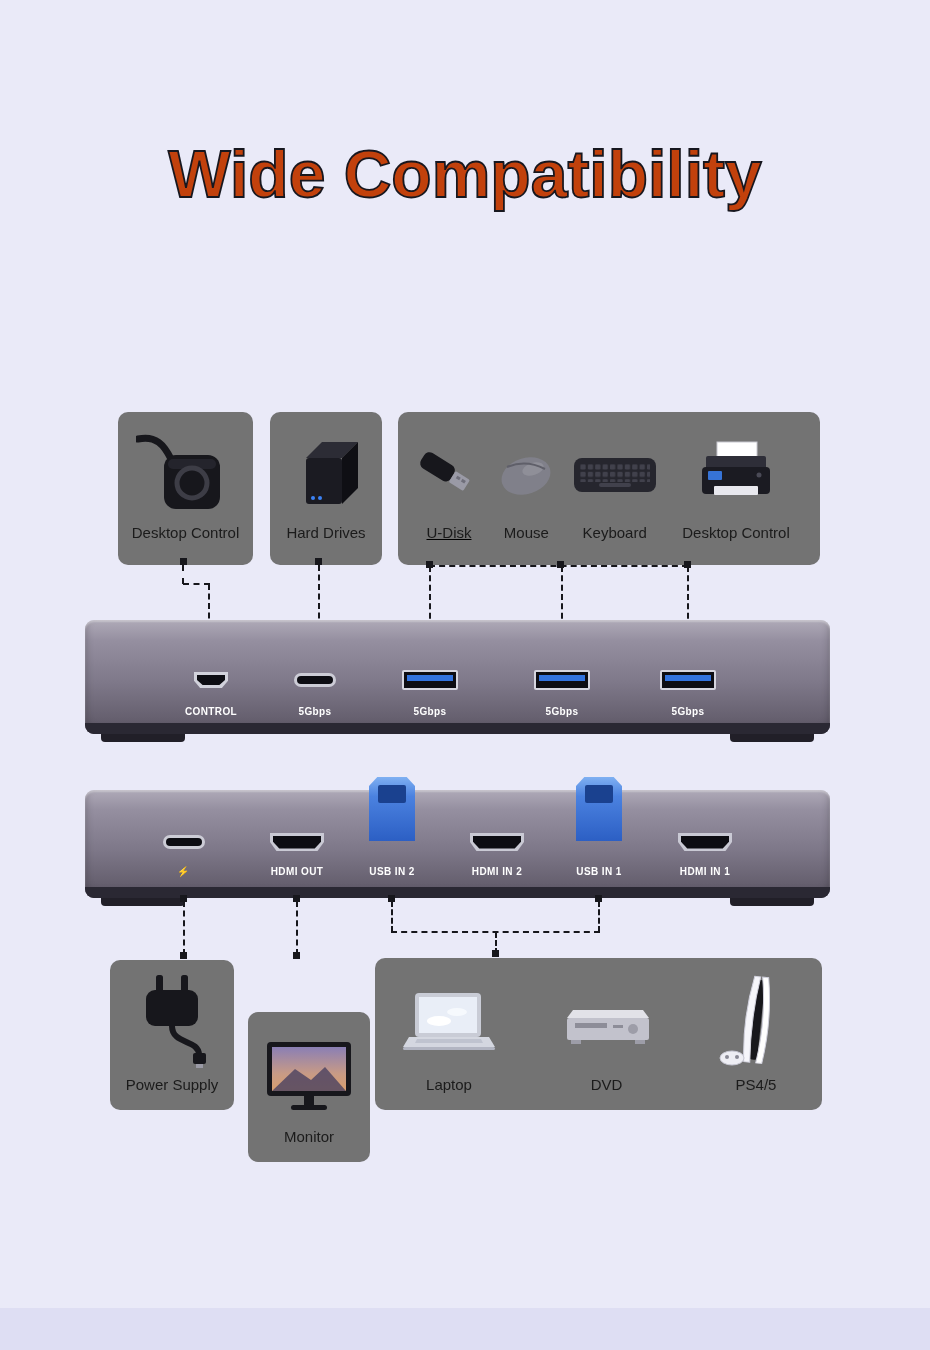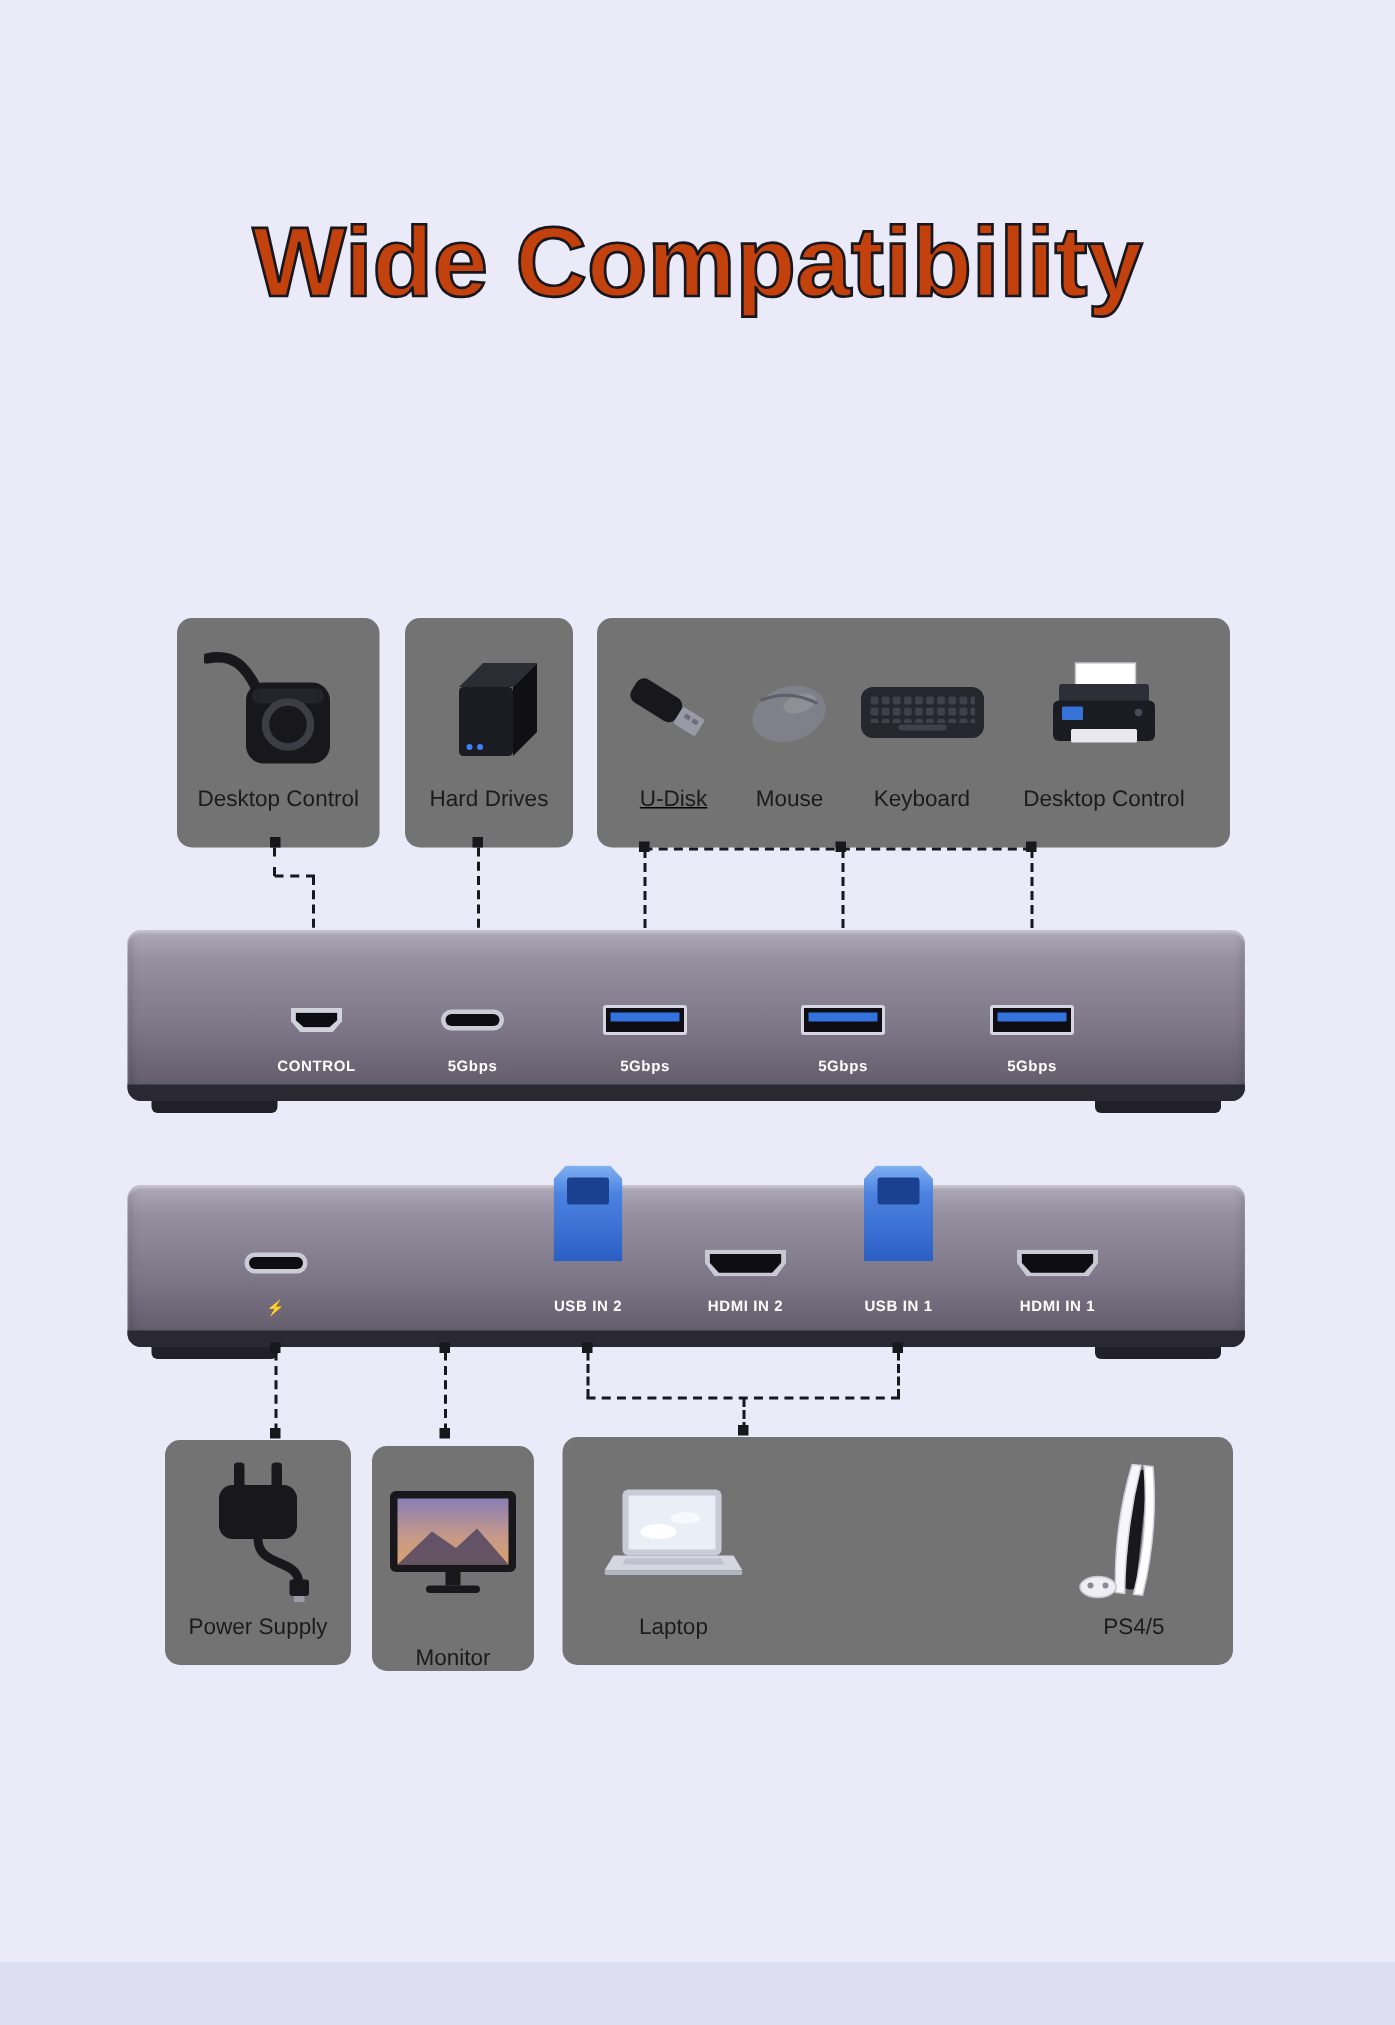--- a/index.html
+++ b/index.html
@@ -216,20 +216,28 @@
   <div class="device device-front-view">
     <div class="device-body">
       <div class="pgroup" style="left:49px;">
         <div class="pslot">
             <div class="port usbc">
               <div class="pin"></div>
             </div>
           </div>
         <div class="plabel">⚡</div>
       </div>
+      <div class="pgroup" style="left:162px;">
+        <div class="pslot">
+            <div class="port hdmi">
+              <div class="pin"></div>
+            </div>
+          </div>
+        <div class="plabel">HDMI OUT</div>
+      </div>
       <div class="pgroup" style="left:257px;">
         <div class="pslot-b">
             <div class="port usbb"></div>
           </div>
         <div class="plabel">USB IN 2</div>
       </div>
       <div class="pgroup" style="left:362px;">
         <div class="pslot">
             <div class="port hdmi">
               <div class="pin"></div>
@@ -280,21 +288,21 @@
         <rect x="56" y="2" width="7" height="17" rx="2.5" fill="#17171c"></rect>
         <rect x="21" y="17" width="52" height="36" rx="9" fill="#17171c"></rect>
         <path d="M47 53 C47 72 74 66 74 82" stroke="#17171c" stroke-width="6" fill="none"></path>
         <rect x="68" y="80" width="13" height="11" rx="2" fill="#17171c"></rect>
         <rect x="71" y="91" width="7" height="4" fill="#9a9aa6"></rect>
       </svg>
     </div>
     <div class="card-label">Power Supply</div>
   </div>
 
-  <div class="card" style="left:248px;top:964px;width:108px;height:150px;justify-content:space-between;">
+  <div class="card" style="left:248px;top:1012px;width:122px;height:150px;">
     <div class="icon-box" style="margin-top:16px;height:100px;">
       <svg width="92" height="76" viewBox="0 0 92 76">
         <defs>
           <linearGradient id="scr" x1="0" y1="0" x2="0" y2="1">
             <stop offset="0" stop-color="#8a7fb5"></stop>
               <stop offset="0.6" stop-color="#c79a86"></stop>
               <stop offset="1" stop-color="#d9a06e"></stop>
           </linearGradient>
         </defs>
         <rect x="4" y="2" width="84" height="54" rx="4" fill="#17171c"></rect>
@@ -315,20 +323,34 @@
           <rect x="18" y="6" width="58" height="36" fill="#e9eef7"></rect>
           <ellipse cx="38" cy="30" rx="12" ry="5" fill="#ffffff"></ellipse>
           <ellipse cx="56" cy="21" rx="10" ry="4" fill="#f6f9fd"></ellipse>
           <polygon points="8,46 88,46 94,56 2,56" fill="#d4d7e0"></polygon>
           <polygon points="16,48 80,48 82,52 14,52" fill="#bfc3cf"></polygon>
           <rect x="2" y="56" width="92" height="3" rx="1.5" fill="#b2b5c2"></rect>
         </svg>
       </div>
       <div class="card-label">Laptop</div>
     </div>
+    <div class="group-item" style="width:104px;">
+      <div class="icon-box" style="height:108px;">
+        <svg width="92" height="56" viewBox="0 0 92 56">
+          <polygon points="12,16 82,16 88,24 6,24" fill="#e2e2e8"></polygon>
+          <rect x="6" y="24" width="82" height="22" rx="2" fill="#c2c2cc"></rect>
+          <rect x="14" y="29" width="32" height="5" fill="#8d8d98"></rect>
+          <rect x="52" y="31" width="10" height="3" fill="#8d8d98"></rect>
+          <circle cx="72" cy="35" r="5" fill="#9d9da8"></circle>
+          <rect x="10" y="46" width="10" height="4" fill="#9d9da8"></rect>
+          <rect x="74" y="46" width="10" height="4" fill="#9d9da8"></rect>
+        </svg>
+      </div>
+      <div class="card-label">DVD</div>
+    </div>
     <div class="group-item" style="width:88px;">
       <div class="icon-box" style="height:108px;">
         <svg width="78" height="96" viewBox="0 0 78 96">
           <g transform="rotate(6 42 48)">
             <rect x="36" y="6" width="8" height="80" rx="3" fill="#17171c"></rect>
             <path d="M33 3 Q25 46 31 89 L37 89 Q33 46 39 3 Z" fill="#f6f6fb" stroke="#d0d0dc" stroke-width="1"></path>
             <path d="M47 3 Q55 46 49 89 L43 89 Q49 46 41 3 Z" fill="#ffffff" stroke="#d0d0dc" stroke-width="1"></path>
           </g>
           <ellipse cx="15" cy="84" rx="12" ry="7" fill="#eeeef4" stroke="#c8c8d4"></ellipse>
           <circle cx="10" cy="83" r="2" fill="#8a8a96"></circle>

